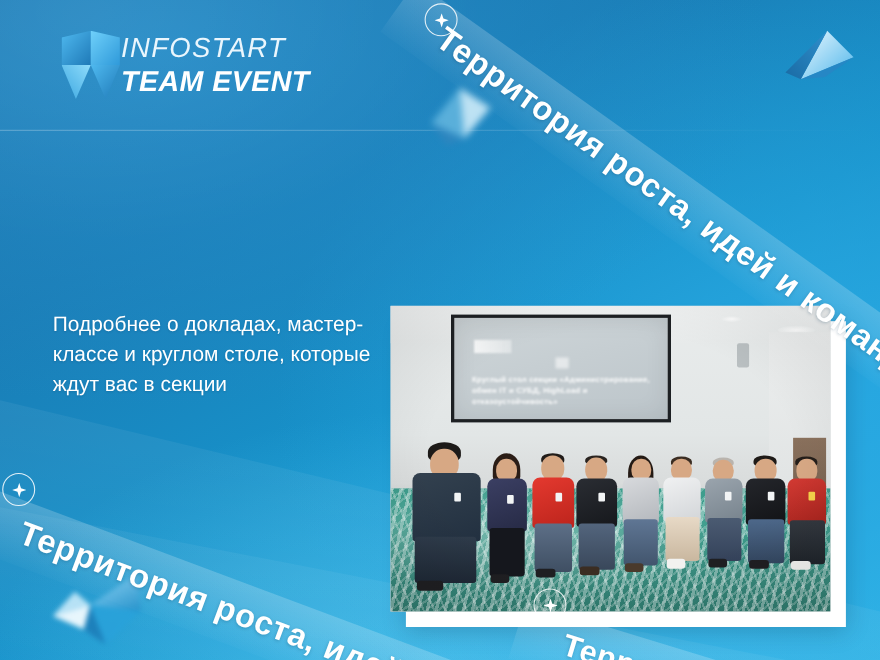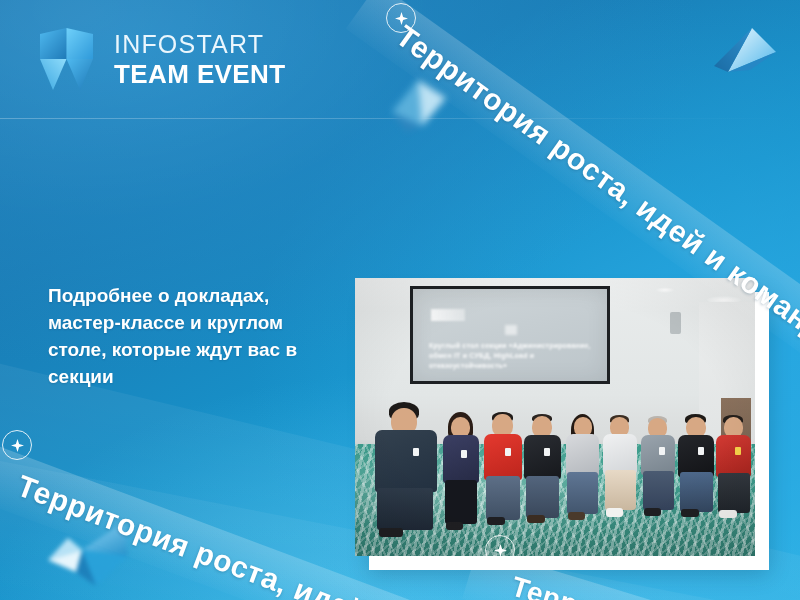--- a/index.html
+++ b/index.html
@@ -45,23 +45,24 @@
     left:-12%; top:74%;
     width:135%; height:170px;
     background:linear-gradient(180deg, rgba(255,255,255,0.05), rgba(255,255,255,0.0));
     transform:rotate(11deg);
     transform-origin:left center;
     pointer-events:none;
   }
 
   
   .header {
-    position:absolute; left:40px; top:28px;
-    display:flex; align-items:center; gap:21px;
+    position:absolute; left:56px; top:28px;
+    display:flex; align-items:center; gap:1px;
     z-index:20;
+    font-style:italic;
   }
   .logo-mark { width:53px; height:62px; display:block; }
   .logo-words { display:flex; flex-direction:column; line-height:1; }
   .logo-top {
     font-size:25px; letter-spacing:1.2px; color:#eaf6fd;
     font-weight:400;
   }
   .logo-bottom {
     font-size:26px; letter-spacing:0.4px; color:#ffffff;
     font-weight:700; margin-top:4px;
@@ -88,21 +89,21 @@
   }
   .headline span { display:block; white-space:nowrap; }
 
   
   .subtitle {
     position:absolute; left:48px; top:283px;
     width:290px;
     color:#ffffff;
     font-size:19px;
     line-height:1.42;
-    font-weight:700;
+    font-weight:400;
     z-index:18;
     text-shadow:0 1px 2px rgba(0,40,70,0.18);
   }
   
   .photo-card {
     position:absolute;
     left:355px; top:278px;
     width:400px; height:278px;
     z-index:14;
   }

